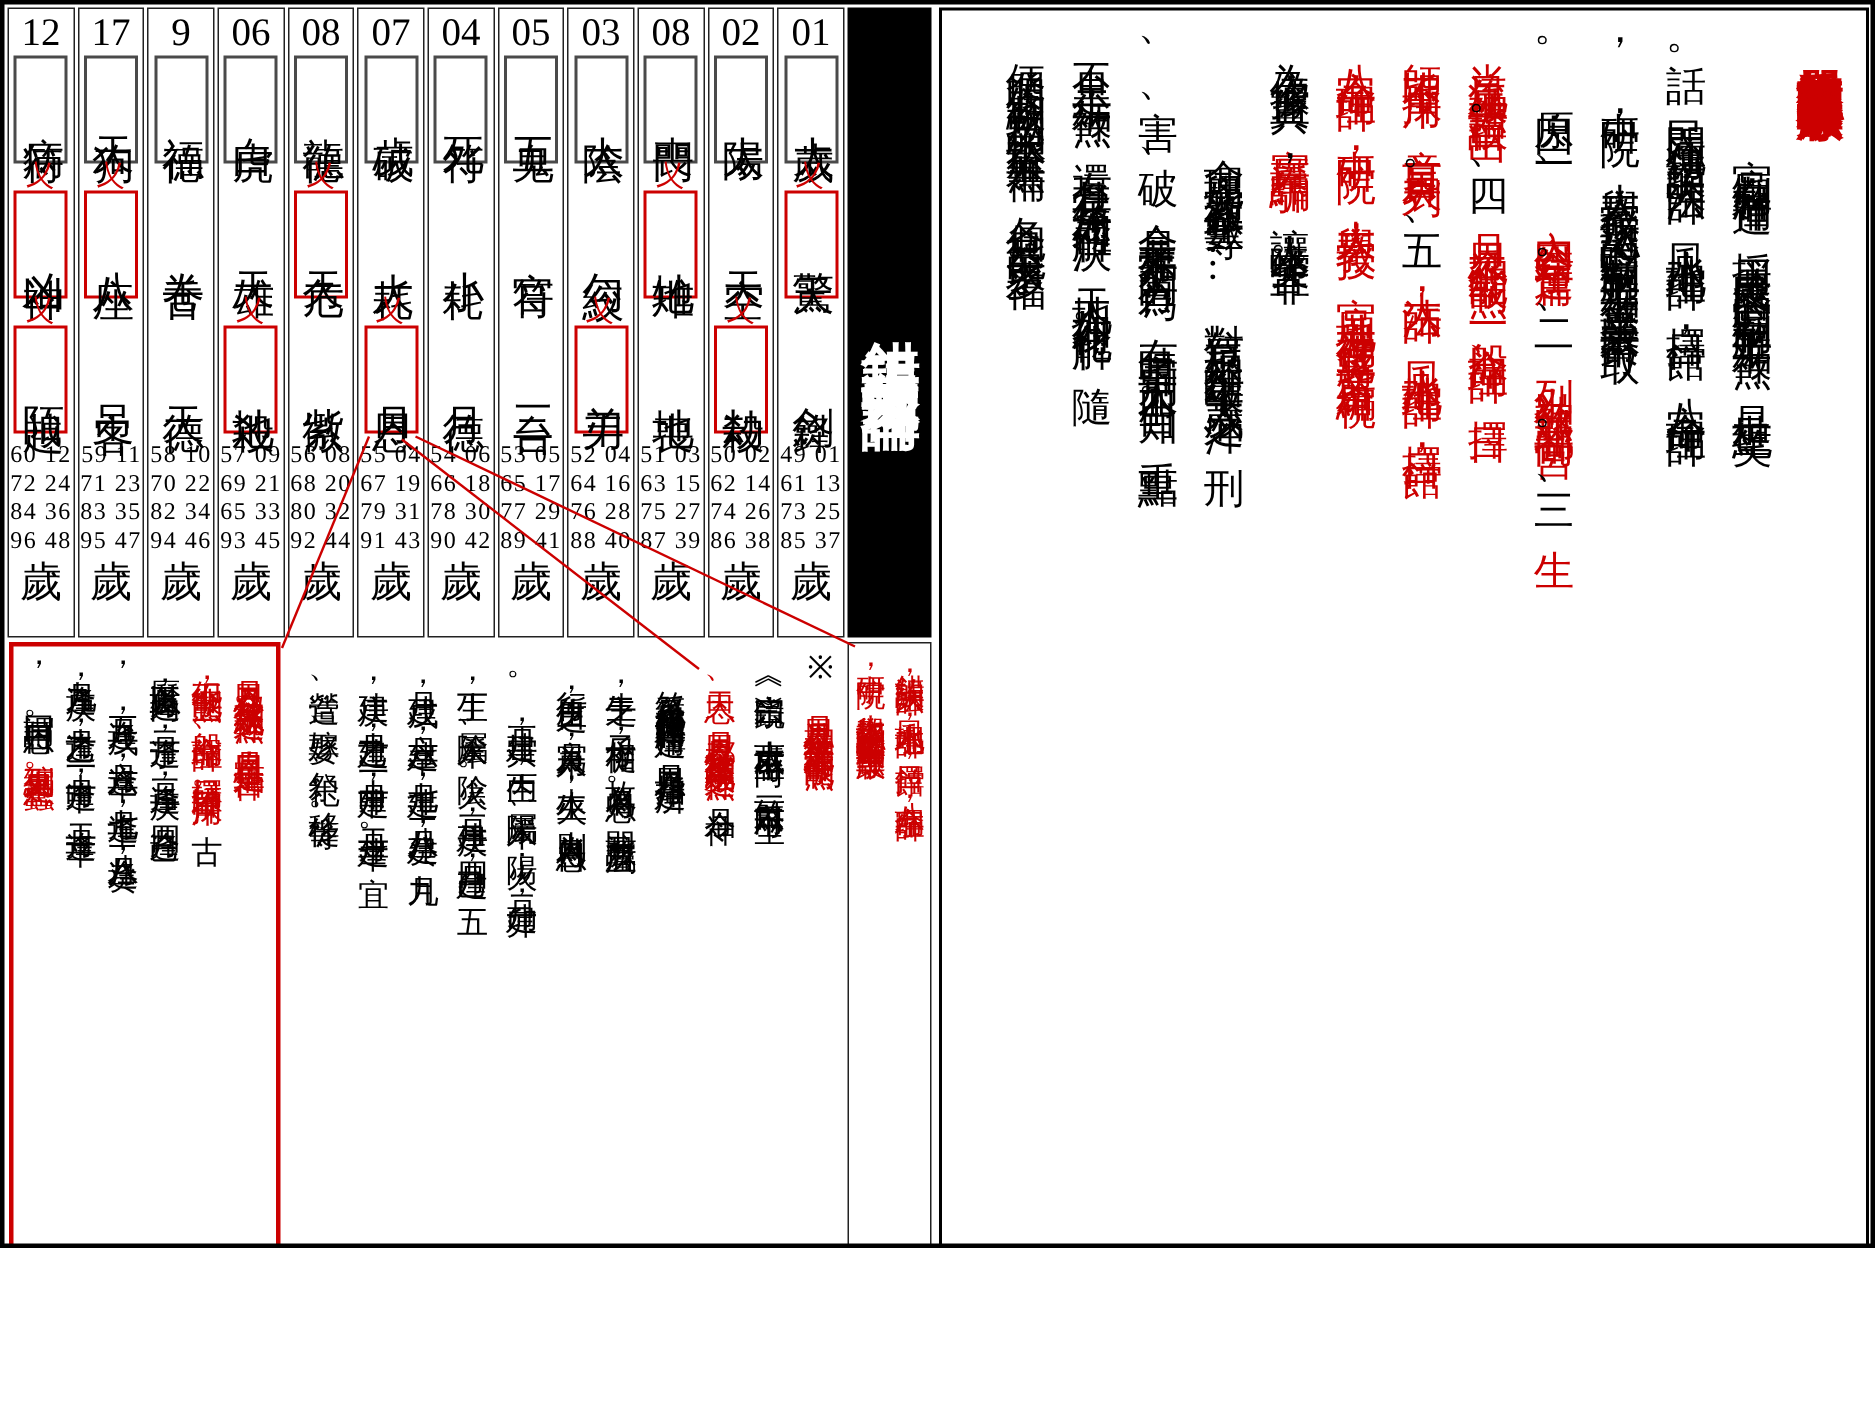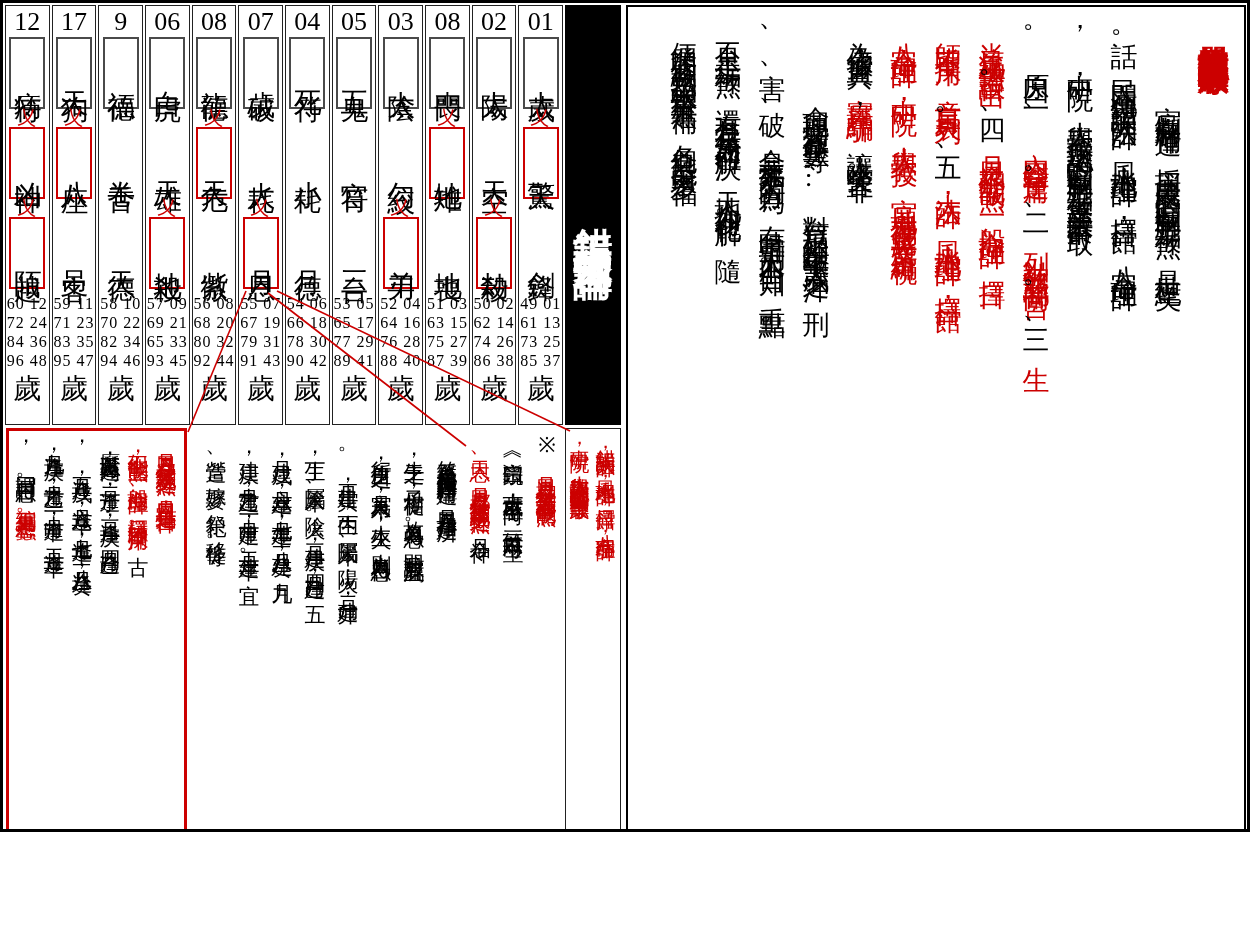--- a/index.html
+++ b/index.html
@@ -12,21 +12,21 @@
   .sha-table{position:absolute;left:5px;top:5px;width:558px;height:420px;display:flex;gap:2px;}
   .tcol{flex:1 1 0;border:1px solid #222;background:#fff;display:flex;flex-direction:column;
         align-items:center;box-sizing:border-box;padding-top:1px;}
   .tnum{font-size:26px;line-height:30px;}
   .nbox{width:36px;height:72px;display:flex;align-items:center;justify-content:center;
         writing-mode:vertical-rl;text-orientation:upright;font-size:28px;letter-spacing:4px;
         box-sizing:border-box;}
   .b1{border:2px solid #4a4a4a;}
   .rbox{border:2px solid #cc0000;}
   .xm{height:18px;line-height:17px;font-size:19px;color:#cc0000;transform:rotate(6deg);}
-  .ages{margin-top:5px;font-size:16px;line-height:19px;text-align:left;white-space:pre-line;
+  .ages{margin-top:5px;font-size:16px;line-height:19px;text-align:right;white-space:pre-line;
         letter-spacing:1px;}
   .sui{font-size:28px;line-height:33px;margin-top:2px;}
 
   
   .banner{position:absolute;left:565px;top:5px;width:56px;height:420px;background:#000;
           display:flex;align-items:center;justify-content:center;}
   .banner span{writing-mode:vertical-rl;text-orientation:upright;color:#fff;font-size:39px;
           letter-spacing:4px;font-weight:bold;}
 
   
@@ -133,21 +133,21 @@
 92 44</div>
         <div class="sui">歲</div>
       </div>
       <div class="tcol">
         <div class="tnum">07</div>
         <div class="nbox b1">歲破</div>
         <div class="xm" style="visibility: hidden;">乂</div>
         <div class="nbox">大耗</div>
         <div class="xm">乂</div>
         <div class="nbox rbox">月恩</div>
-        <div class="ages">55 07
+        <div class="ages">55 04
 67 19
 79 31
 91 43</div>
         <div class="sui">歲</div>
       </div>
       <div class="tcol">
         <div class="tnum">04</div>
         <div class="nbox b1">死符</div>
         <div class="xm" style="visibility: hidden;">乂</div>
         <div class="nbox">小耗</div>

